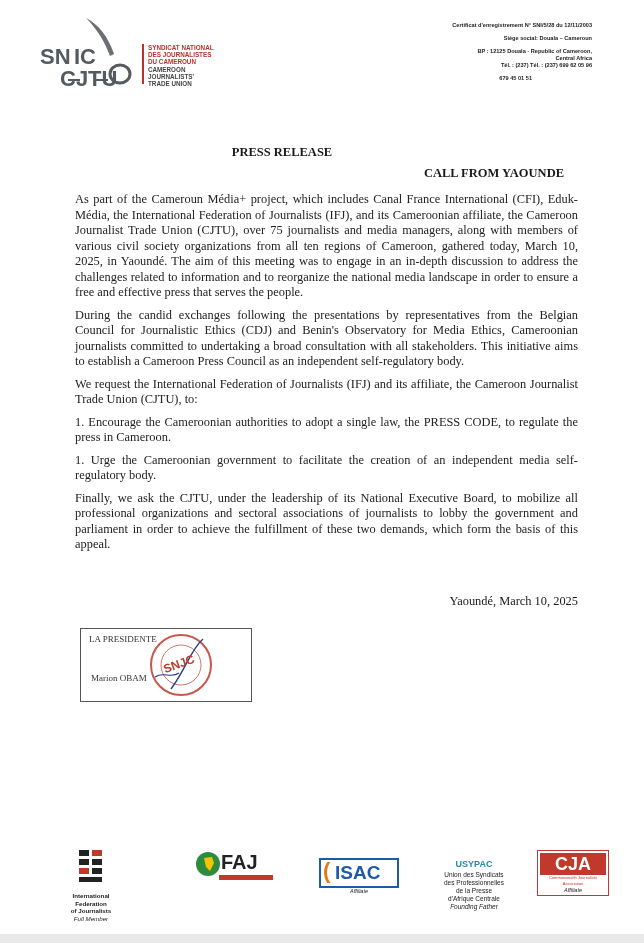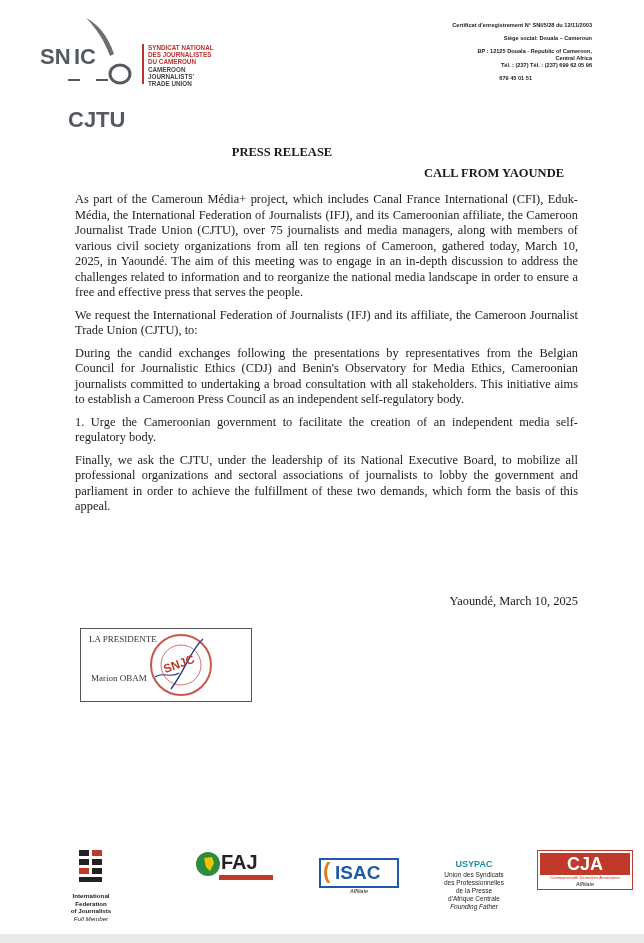--- a/index.html
+++ b/index.html
@@ -40,21 +40,21 @@
 <body>
 
 <div class="abs logo">
   <svg class="abs" style="left:0;top:0" width="120" height="80">
     <path d="M48 4 C60 10, 70 22, 76 40 L72 42 C66 26, 58 14, 48 4 Z" fill="#6b6f74"></path>
     <ellipse cx="82" cy="60" rx="10" ry="9" fill="none" stroke="#555a60" stroke-width="3"></ellipse>
     <path d="M30 66 L42 66 M58 66 L70 66" stroke="#555a60" stroke-width="2"></path>
   </svg>
   <span class="abs logo-s" style="left:2px;top:30px;font-size:22px;">SN</span>
   <span class="abs logo-s" style="left:36px;top:30px;font-size:22px;">IC</span>
-  <span class="abs logo-s" style="left:30px;top:52px;font-size:22px;margin-top:41px;">CJTU</span>
+  <span class="abs logo-s" style="left:22px;top:52px;font-size:22px;">CJTU</span>
   <div class="abs" style="left:104px;top:30px;width:2px;height:40px;background:#b8322e;"></div>
   <div class="abs logo-small" style="left:110px;top:30px;color:#b8322e;">
     <div>SYNDICAT NATIONAL</div>
     <div>DES JOURNALISTES</div>
     <div>DU CAMEROUN</div>
   </div>
   <div class="abs logo-small" style="left:110px;top:52px;color:#444;">
     <div>CAMEROON</div>
     <div>JOURNALISTS'</div>
     <div>TRADE UNION</div>
@@ -68,22 +68,23 @@
   <div class="tight">Central Africa</div>
   <div>Tél. : (237) Tél. : (237) 699 62 05 96</div>
   <div style="margin-right:60px;">679 45 01 51</div>
 </div>
 
 <div class="abs title" style="top:145px;">PRESS RELEASE</div>
 <div class="abs title" style="top:166px;text-align:right;">CALL FROM YAOUNDE</div>
 
 <div class="abs body-text" style="top:192px;">
   <p>As part of the Cameroun Média+ project, which includes Canal France International (CFI), Eduk-Média, the International Federation of Journalists (IFJ), and its Cameroonian affiliate, the Cameroon Journalist Trade Union (CJTU), over 75 journalists and media managers, along with members of various civil society organizations from all ten regions of Cameroon, gathered today, March 10, 2025, in Yaoundé. The aim of this meeting was to engage in an in-depth discussion to address the challenges related to information and to reorganize the national media landscape in order to ensure a free and effective press that serves the people.</p>
+  <p>During the candid exchanges following the presentations by representatives from the Belgian Council for Journalistic Ethics (CDJ) and Benin's Observatory for Media Ethics, Cameroonian journalists committed to undertaking a broad consultation with all stakeholders. This initiative aims to establish a Cameroon Press Council as an independent self-regulatory body.</p>
   <p>We request the International Federation of Journalists (IFJ) and its affiliate, the Cameroon Journalist Trade Union (CJTU), to:</p>
-  <p>During the candid exchanges following the presentations by representatives from the Belgian Council for Journalistic Ethics (CDJ) and Benin's Observatory for Media Ethics, Cameroonian journalists committed to undertaking a broad consultation with all stakeholders. This initiative aims to establish a Cameroon Press Council as an independent self-regulatory body.</p>
+  <p>1. Encourage the Cameroonian authorities to adopt a single law, the PRESS CODE, to regulate the press in Cameroon.</p>
   <p>1. Urge the Cameroonian government to facilitate the creation of an independent media self-regulatory body.</p>
   <p>Finally, we ask the CJTU, under the leadership of its National Executive Board, to mobilize all professional organizations and sectoral associations of journalists to lobby the government and parliament in order to achieve the fulfillment of these two demands, which form the basis of this appeal.</p>
 </div>
 
 <div class="abs date-line">Yaoundé, March 10, 2025</div>
 
 <div class="abs stamp-box">
   <div class="abs stamp-label" style="left:8px;top:5px;">LA PRESIDENTE</div>
   <div class="abs stamp-label" style="left:10px;top:44px;">Marion OBAM</div>
   <svg class="abs" style="left:60px;top:0" width="80" height="72">
@@ -134,21 +135,21 @@
   <div style="font-weight:bold;font-size:9px;color:#1f8ea6;">USYPAC</div>
   <div class="foot-caption" style="font-weight:normal;font-size:6.5px;line-height:8px;margin-top:2px;">
     <div>Union des Syndicats</div>
     <div>des Professionnelles</div>
     <div>de la Presse</div>
     <div>d'Afrique Centrale</div>
     <div class="foot-italic">Founding Father</div>
   </div>
 </div>
 
-<div class="abs footer-item" style="left:537px;top:850px;width:96px;">
+<div class="abs footer-item" style="left:537px;top:850px;width:72px;">
   <div style="border:1px solid #c0392b;padding:2px;">
     <div style="background:#c0392b;color:#fff;font-weight:bold;font-size:18px;line-height:22px;">CJA</div>
     <div style="font-size:4px;color:#c0392b;line-height:6px;">Commonwealth Journalists Association</div>
     <div class="foot-italic" style="font-size:5.5px;color:#222;">Affiliate</div>
   </div>
 </div>
 
 <div class="abs bottom-bar"></div>
 
 </body></html>

